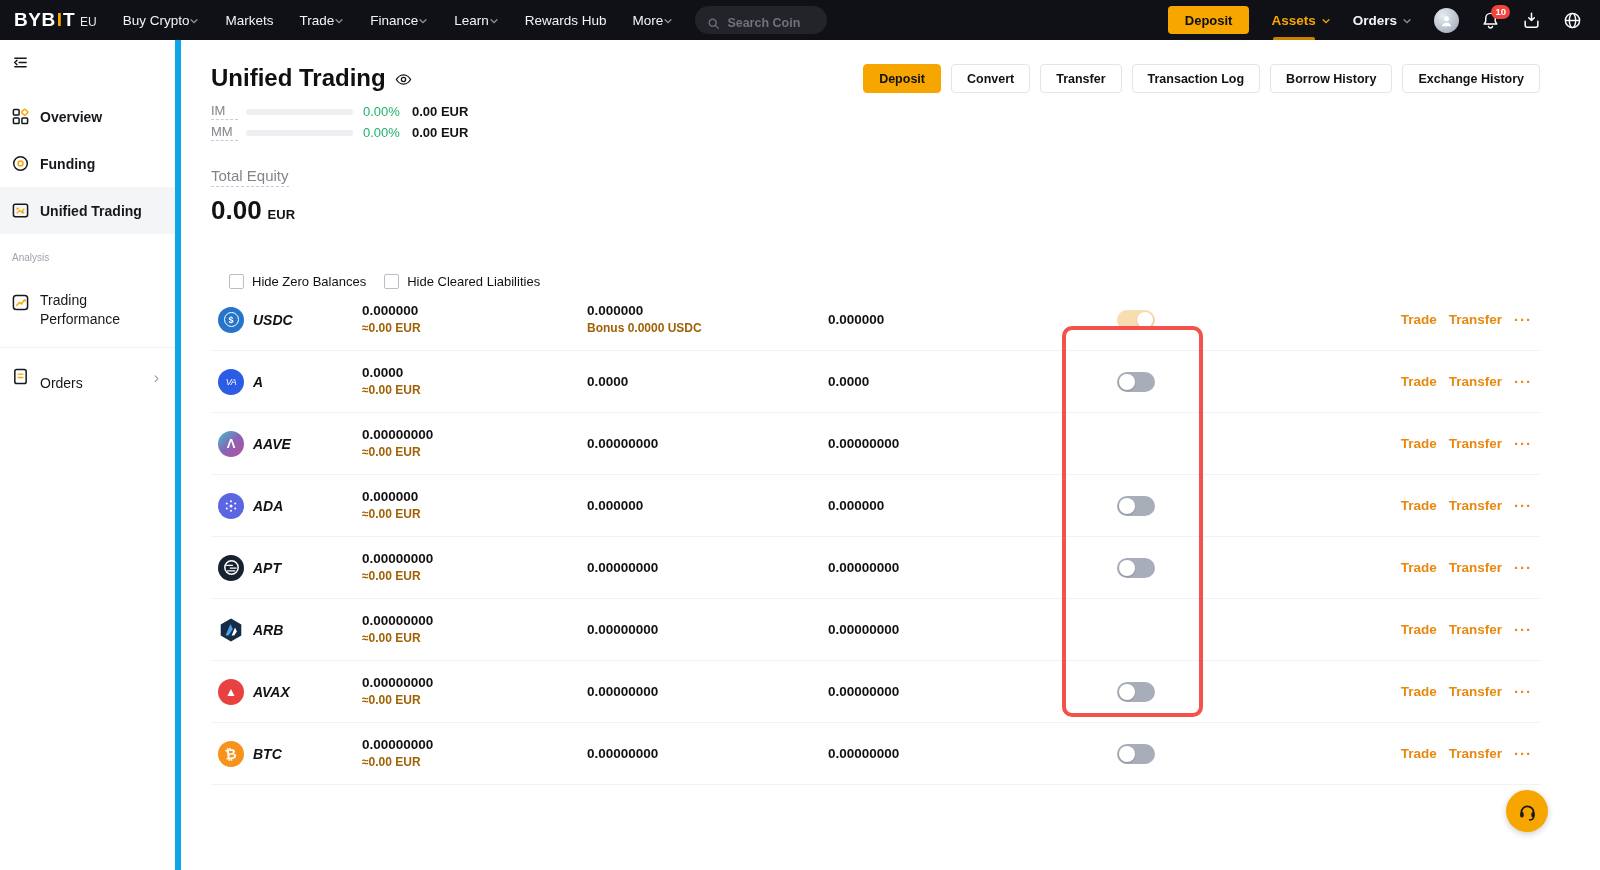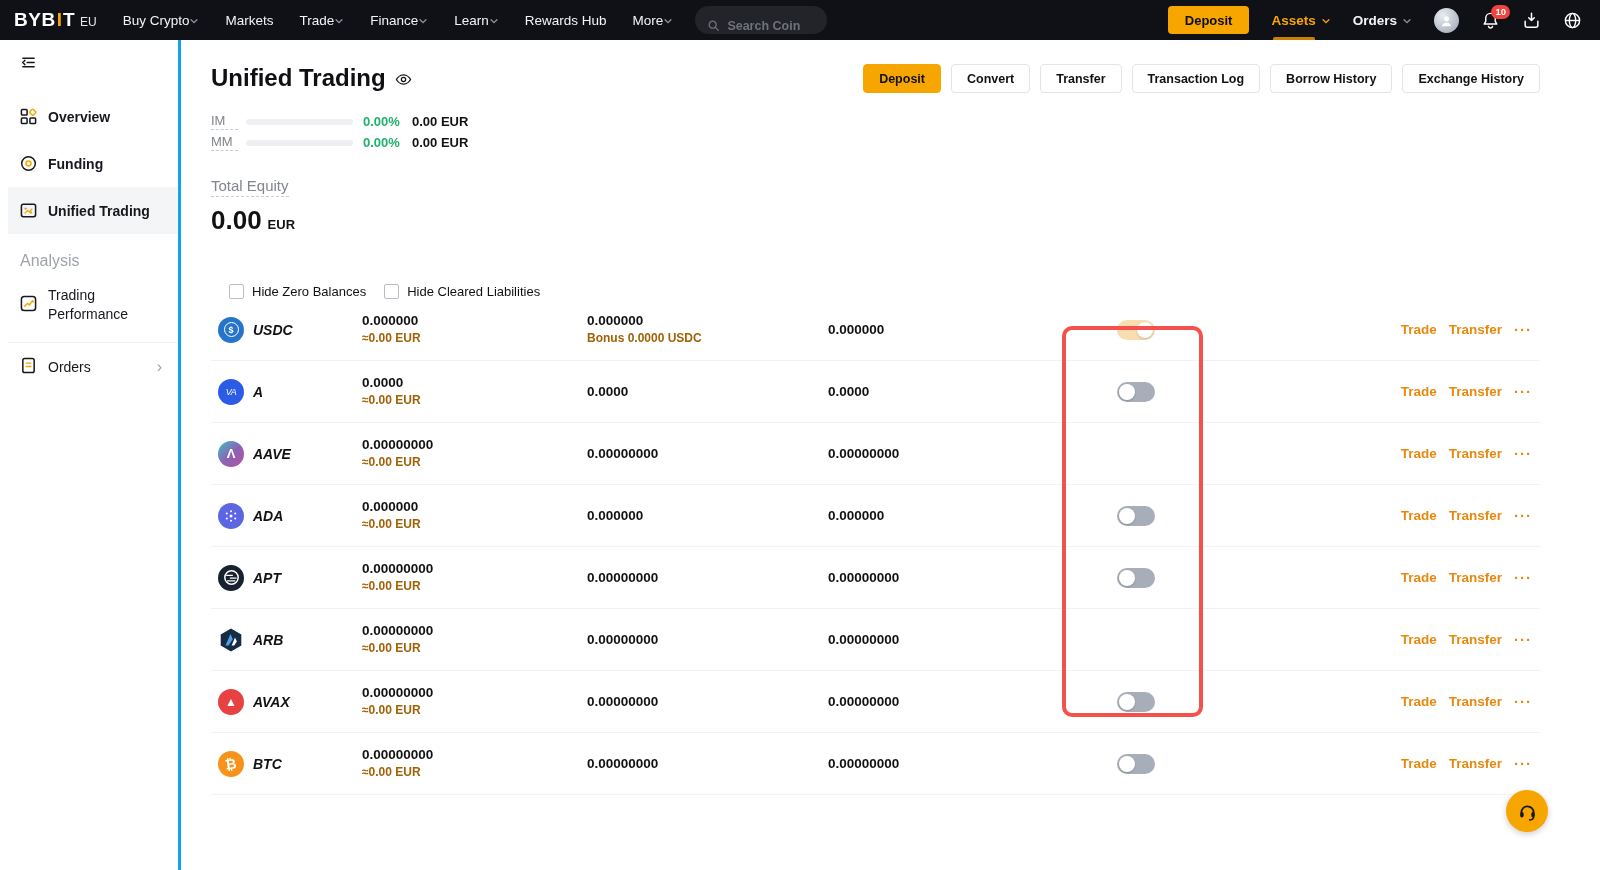--- a/index.html
+++ b/index.html
@@ -10,63 +10,63 @@
 
   
   .navbar { height:40px; background:#101116; display:flex; align-items:center; padding:0 18px 0 14px; }
   .logo { display:flex; align-items:baseline; margin-right:26px; cursor:pointer; }
   .logo .l1 { color:#fff; font-size:19px; font-weight:800; letter-spacing:.5px; }
   .logo .li { color:#f7a600; font-size:19px; font-weight:800; margin:0 1px; }
   .logo .eu { color:#e8e9ea; font-size:12px; font-weight:400; margin-left:5px; }
   .nav-menu { display:flex; align-items:center; gap:26px; }
   .nav-item { display:flex; align-items:center; color:#f3f4f5; font-size:13.5px; font-weight:500; cursor:pointer; white-space:nowrap; }
   .nav-item .caret { color:#8e929a; display:flex; margin-top:2px; }
-  .nav-search { display:flex; align-items:flex-start; gap:7px; background:#23242a; border-radius:14px; height:28px; width:132px; padding:13px 12px; margin-left:22px; }
+  .nav-search { display:flex; align-items:flex-end; gap:7px; background:#23242a; border-radius:14px; height:28px; width:132px; padding:4px 12px; margin-left:22px; }
   .nav-search input { background:transparent; border:none; outline:none; color:#c7c9cd; font-size:12.5px; width:90px; font-weight:600; font-family:inherit; }
   .nav-search input::placeholder { color:#6e7279; }
   .nav-right { margin-left:auto; display:flex; align-items:center; gap:22px; }
   .btn-nav-deposit { background:#f7a600; color:#0b0e11; border:none; border-radius:4px; height:28px; padding:0 17px; font-size:13px; font-weight:700; cursor:pointer; font-family:inherit; }
   .nav-assets { position:relative; height:40px; display:flex; align-items:center; gap:5px; color:#f7a600; font-size:13.5px; font-weight:700; cursor:pointer; }
   .nav-assets::after { content:""; position:absolute; left:2px; right:16px; bottom:0; height:3px; background:#c97f00; border-radius:2px 2px 0 0; }
   .nav-assets .caret { color:#f7a600; display:flex; margin-top:2px; }
   .nav-orders { display:flex; align-items:center; gap:5px; color:#f3f4f5; font-size:13.5px; font-weight:700; cursor:pointer; }
   .nav-orders .caret { color:#8e929a; display:flex; margin-top:2px; }
   .nav-icon { position:relative; display:flex; align-items:center; justify-content:center; cursor:pointer; color:#fff; }
   .avatar { width:25px; height:25px; border-radius:50%; background:radial-gradient(circle at 35% 30%, #e8ecf2, #9aa3b0); display:flex; align-items:center; justify-content:center; }
   .badge { position:absolute; top:-6px; right:-10px; min-width:18px; height:14px; background:#f0443f; border-radius:8px; color:#fff; font-size:9.5px; font-weight:700; display:flex; align-items:center; justify-content:center; padding:0 4px; }
 
   
   .shell { display:flex; height:830px; }
-  .sidebar { width:181px; border-right:3px solid #0ea5e9; padding-top:14px; flex-shrink:0;padding-left:8px; }
+  .sidebar { width:181px; border-right:6px solid #0ea5e9; padding-top:14px; flex-shrink:0; }
   .collapse { margin:0 0 22px 12px; cursor:pointer; display:inline-flex; }
   .side-item { display:flex; align-items:center; gap:11px; padding:15px 10px 15px 12px; font-size:14px; font-weight:700; cursor:pointer; color:#17181d; }
   .side-item.active { background:#f4f5f6; }
   .side-item .icon { display:flex; flex-shrink:0; }
-  .side-section { color:#9fa3ab; font-size:16px; padding:18px 12px 6px; }
+  .side-section { color:#9fa3ab; font-size:10px; padding:18px 12px 6px; }
   .side-sub { display:flex; align-items:center; gap:11px; padding:10px 10px 10px 12px; font-size:14px; font-weight:400; color:#17181d; cursor:pointer; }
-  .side-sub .lbl { line-height:19px; }
+  .side-sub .lbl { line-height:19px;margin-top:12px; }
   .side-div { border-top:1px solid #f0f1f3; margin:8px 0 4px; }
   .side-sub .chev { margin-left:auto; color:#9fa3ab; font-size:12px; margin-right:6px; }
 
   
   .main { flex:1; padding:24px 60px 0 30px; }
   .title-row { display:flex; align-items:flex-start; justify-content:space-between; }
   .page-title { display:flex; align-items:center; gap:9px; }
   .page-title h1 { font-size:24px; font-weight:700; color:#101014; }
   .eye { display:flex; cursor:pointer; margin-top:3px; }
   .top-actions { display:flex; gap:10px; }
   .btn { height:29px; border-radius:4px; font-size:12.5px; font-weight:700; padding:0 15px; cursor:pointer; font-family:inherit; }
   .btn.primary { background:#f7a600; border:1px solid #f7a600; color:#121214; }
   .btn.default { background:#fff; border:1px solid #e1e4e9; color:#121214; }
 
-  .margins { margin-top:18px; }
+  .margins { margin-top:8px; }
   .margin-row { display:flex; align-items:center; height:21px; font-size:13px; }
   .margin-row .lbl { width:27px; color:#81858c; border-bottom:1px dashed #c9ccd2; line-height:15px; align-self:center; padding-bottom:1px; }
   .margin-row .track { width:107px; height:6px; background:#edeff2; border-radius:3px; margin:0 10px 0 8px; }
-  .margin-row .pct { color:#20b26c; font-weight:700; width:49px; }
+  .margin-row .pct { color:#20b26c; font-weight:400; width:49px; }
   .margin-row .val { color:#121214; font-weight:700; }
 
   .te-label { margin-top:24px; display:inline-block; color:#81858c; font-size:15px; border-bottom:1px dashed #c9ccd2; padding-bottom:2px; }
   .te-value { margin-top:8px; font-size:26px; font-weight:700; }
   .te-value .cur { font-size:13px; font-weight:700; margin-left:6px; }
 
   .filter-row { margin-top:48px; display:flex; align-items:center; }
   .search-box { width:188px; height:36px; background:#f2f4f7; border-radius:4px; display:flex; align-items:center; gap:8px; padding:0 12px; }
   .search-box input { background:transparent; border:none; outline:none; font-size:13px; color:#121214; width:130px; font-family:inherit; }
   .search-box input::placeholder { color:#9aa0a8; }

